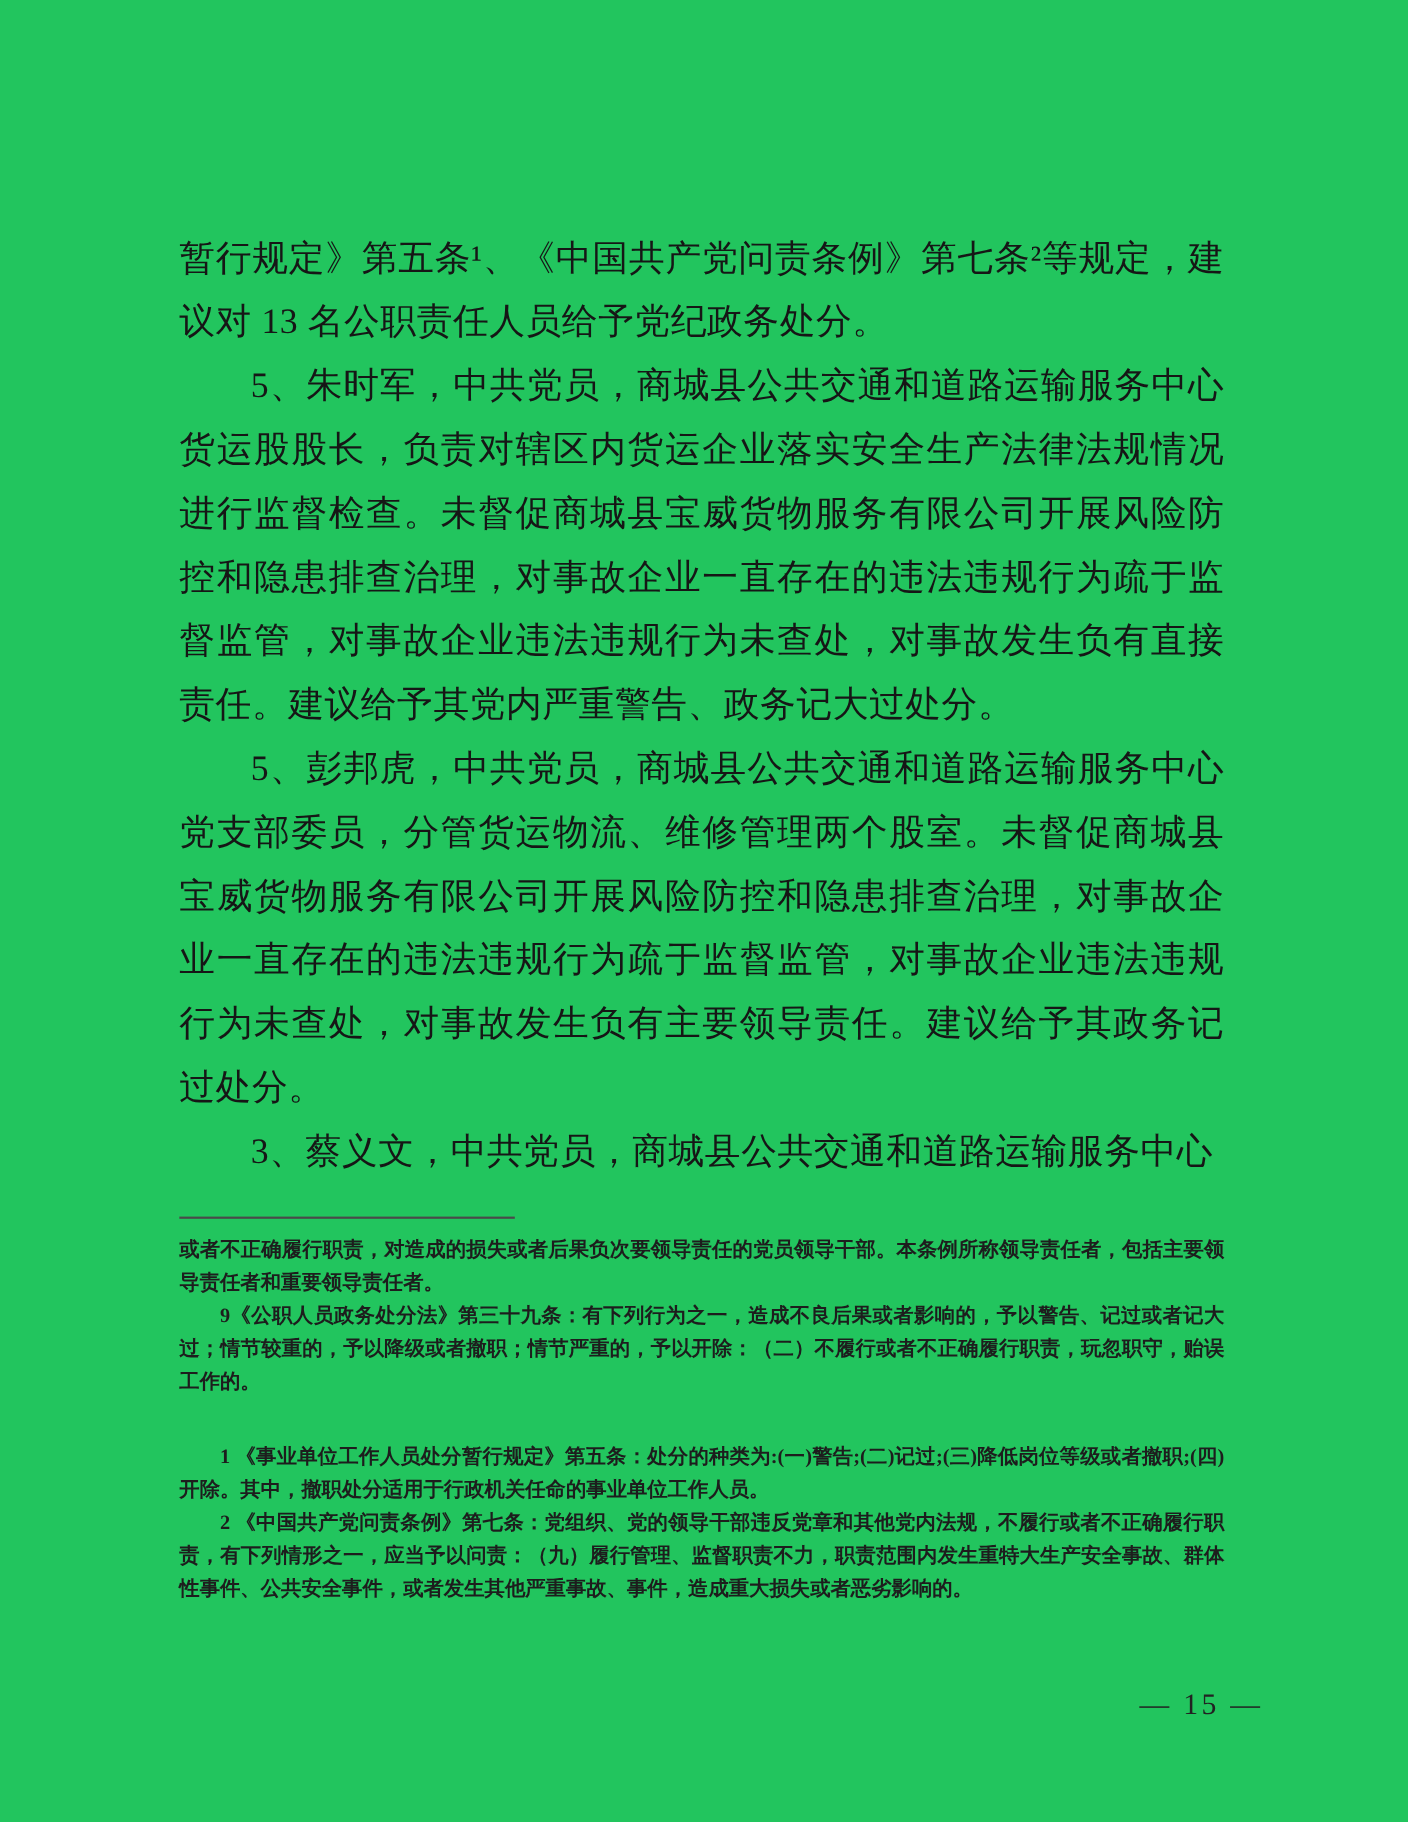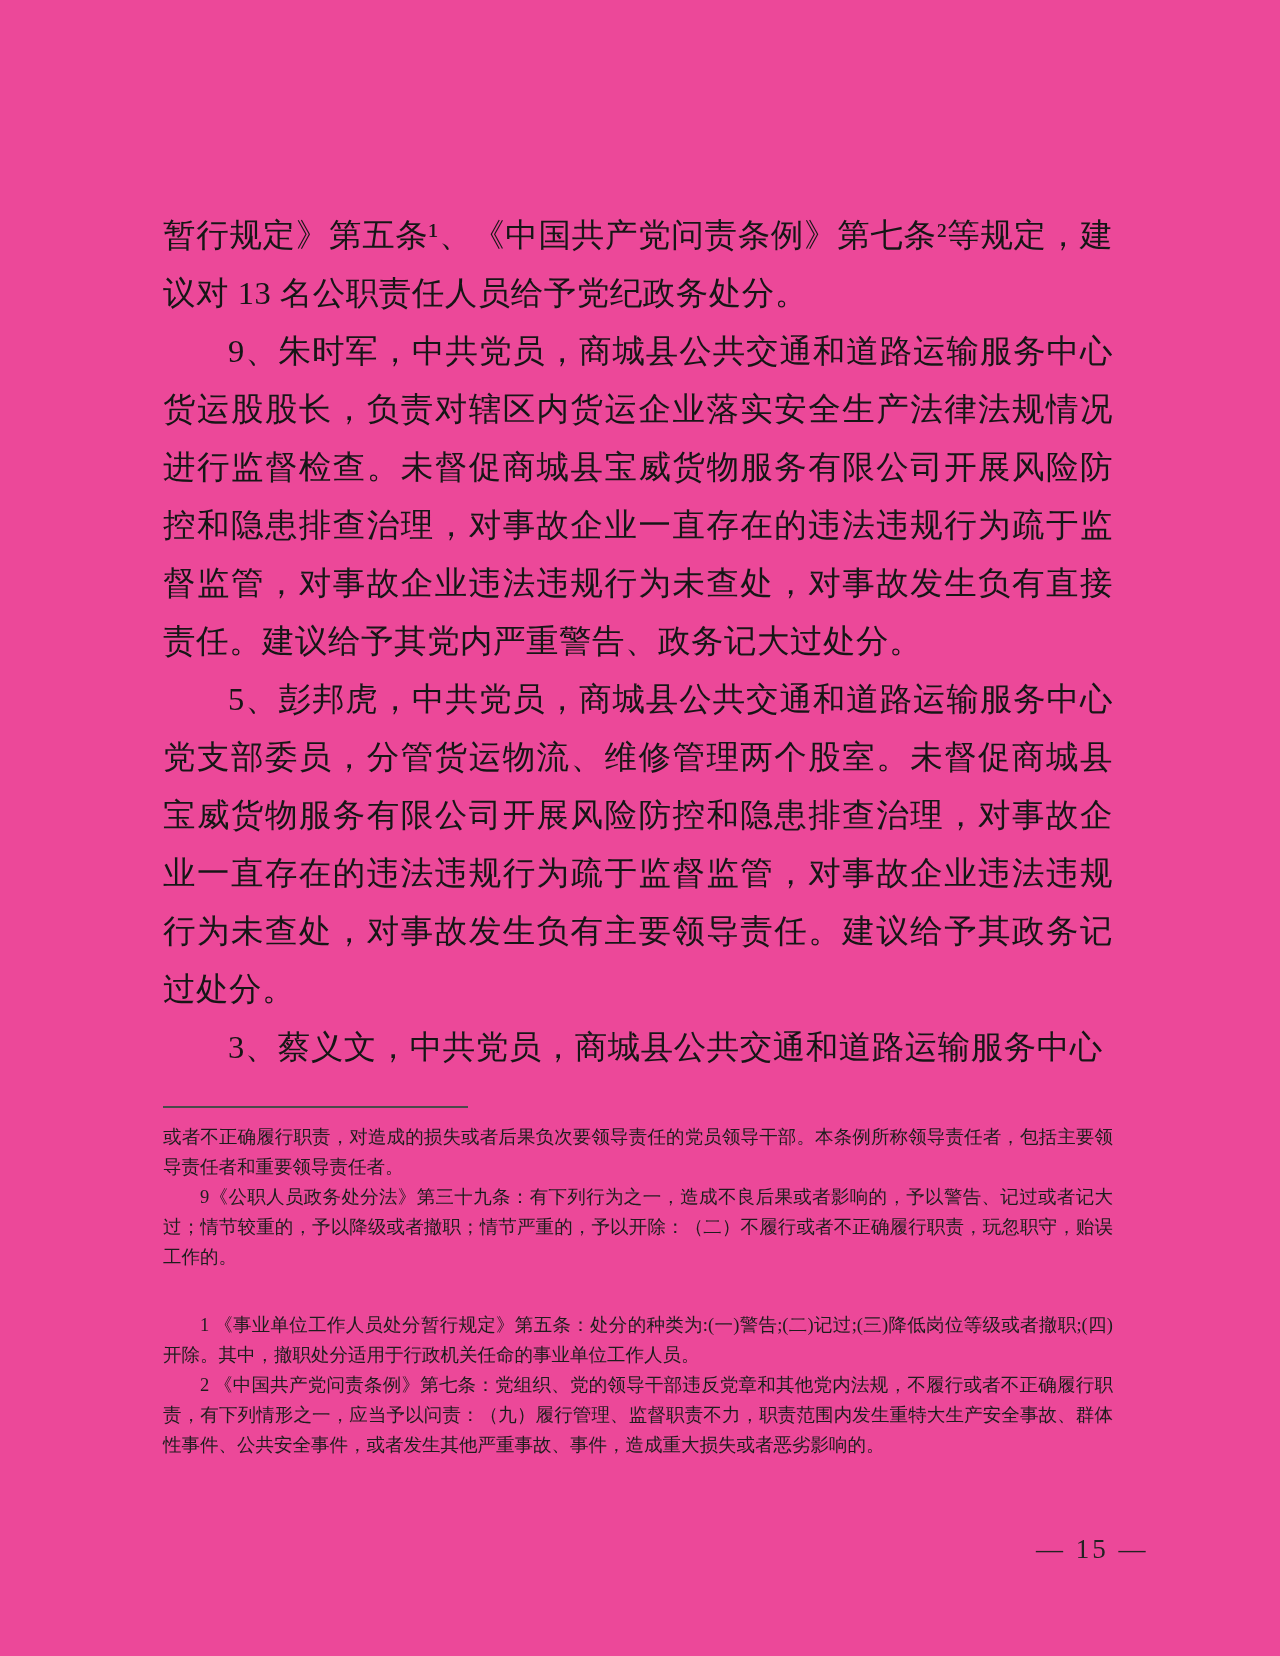--- a/index.html
+++ b/index.html
@@ -4,21 +4,21 @@
 <style>
   html, body {
     margin: 0;
     padding: 0;
     background: #ffffff;
   }
   .page {
     position: relative;
     width: 1280px;
     height: 1656px;
-    background: #ec4899;
+    background: #22c55e;
     overflow: hidden;
     font-family: "Liberation Serif", "DejaVu Serif", serif;
     color: #161616;
   }
   .main-text {
     position: absolute;
     left: 163px;
     top: 206px;
     width: 950px;
     font-size: 32.5px;
@@ -46,20 +46,21 @@
     left: 163px;
     width: 950px;
     font-size: 18.5px;
     line-height: 30px;
     text-align: justify;
     color: #1d1d1d;
   }
   .footnotes p {
     margin: 0;
     padding: 0;
+    font-weight: bold;
   }
   .footnotes p.fn-indent {
     text-indent: 2em;
   }
   #fn-block-1 { top: 1122px; }
   #fn-block-2 { top: 1310px; }
   .page-number {
     position: absolute;
     left: 1036px;
     top: 1534px;
@@ -69,21 +70,21 @@
     white-space: nowrap;
   }
 </style>
 </head>
 <body>
 
 <div class="page">
 
   <div class="main-text">
     <p class="cont">暂行规定》第五条¹、《中国共产党问责条例》第七条²等规定，建议对 13 名公职责任人员给予党纪政务处分。</p>
-    <p class="indent">9、朱时军，中共党员，商城县公共交通和道路运输服务中心货运股股长，负责对辖区内货运企业落实安全生产法律法规情况进行监督检查。未督促商城县宝威货物服务有限公司开展风险防控和隐患排查治理，对事故企业一直存在的违法违规行为疏于监督监管，对事故企业违法违规行为未查处，对事故发生负有直接责任。建议给予其党内严重警告、政务记大过处分。</p>
+    <p class="indent">5、朱时军，中共党员，商城县公共交通和道路运输服务中心货运股股长，负责对辖区内货运企业落实安全生产法律法规情况进行监督检查。未督促商城县宝威货物服务有限公司开展风险防控和隐患排查治理，对事故企业一直存在的违法违规行为疏于监督监管，对事故企业违法违规行为未查处，对事故发生负有直接责任。建议给予其党内严重警告、政务记大过处分。</p>
     <p class="indent">5、彭邦虎，中共党员，商城县公共交通和道路运输服务中心党支部委员，分管货运物流、维修管理两个股室。未督促商城县宝威货物服务有限公司开展风险防控和隐患排查治理，对事故企业一直存在的违法违规行为疏于监督监管，对事故企业违法违规行为未查处，对事故发生负有主要领导责任。建议给予其政务记过处分。</p>
     <p class="indent">3、蔡义文，中共党员，商城县公共交通和道路运输服务中心</p>
   </div>
 
   <div class="fn-rule"></div>
 
   <div class="footnotes" id="fn-block-1">
     <p class="fn-cont">或者不正确履行职责，对造成的损失或者后果负次要领导责任的党员领导干部。本条例所称领导责任者，包括主要领导责任者和重要领导责任者。</p>
     <p class="fn-indent">9《公职人员政务处分法》第三十九条：有下列行为之一，造成不良后果或者影响的，予以警告、记过或者记大过；情节较重的，予以降级或者撤职；情节严重的，予以开除：（二）不履行或者不正确履行职责，玩忽职守，贻误工作的。</p>
   </div>

